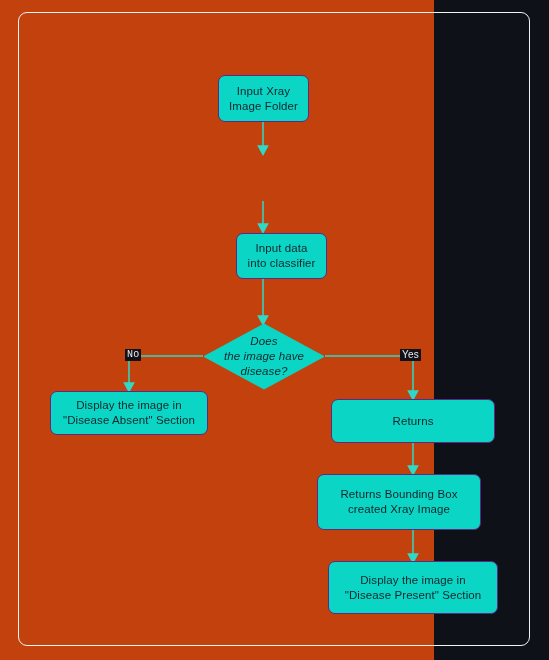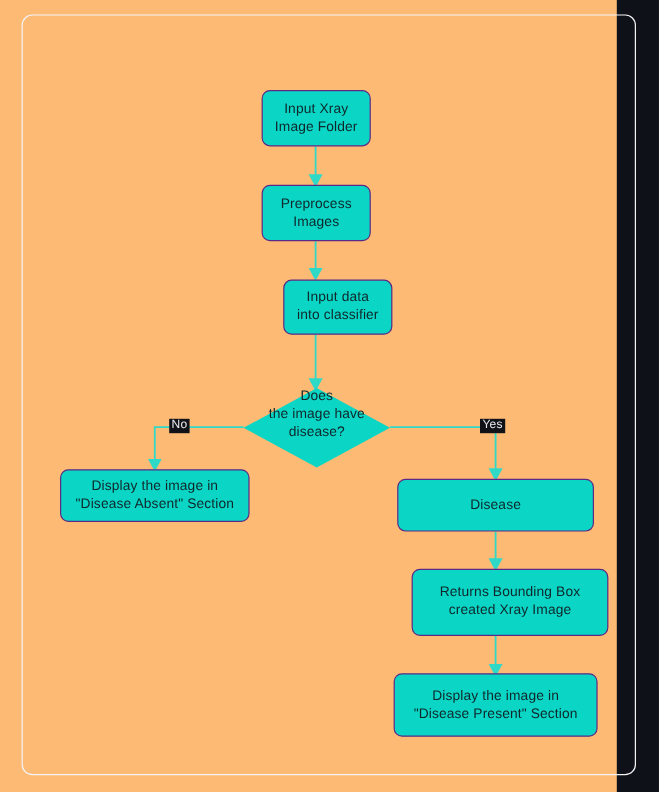--- a/index.html
+++ b/index.html
@@ -10,23 +10,23 @@
   }
   body {
     width: 549px;
     height: 660px;
     overflow: hidden;
     font-family: "Liberation Sans", sans-serif;
   }
 
   #canvas {
     position: relative;
-    width: 514px;
+    width: 434px;
     height: 660px;
-    background: #fdba74;
+    background: #c2410c;
   }
 
   
   .frame {
     position: absolute;
     left: 18px;
     top: 12px;
     width: 512px;
     height: 634px;
     border: 1px solid #f2f3f5;
@@ -59,21 +59,23 @@
     align-items: center;
     justify-content: center;
     white-space: pre-line;
     letter-spacing: 0.1px;
   }
 
   
   .diamond-wrap {
     position: absolute;
     display: flex;
+    align-items: center;
     justify-content: center;
+    font-style: italic;
   }
   .diamond-shape {
     position: absolute;
     left: 0;
     top: 0;
     width: 100%;
     height: 100%;
   }
   .diamond-label {
     position: relative;
@@ -122,43 +124,41 @@
     <path d="M325,356 L413,356 L413,395" stroke="#2fd9c8" stroke-width="1.5" fill="none" marker-end="url(#ah)"></path>
 
     <path d="M413,443 L413,470" stroke="#2fd9c8" stroke-width="1.5" fill="none" marker-end="url(#ah)"></path>
 
     <path d="M413,530 L413,558" stroke="#2fd9c8" stroke-width="1.5" fill="none" marker-end="url(#ah)"></path>
   </svg>
 
   <div class="node" style="left:218px; top:75px; width:91px; height:47px;">Input Xray
 Image Folder</div>
 
-  <div class="node" style="left:218px; top:154px; width:91px; height:47px;">Preprocess
-Images</div>
 
   <div class="node" style="left:236px; top:233px; width:91px; height:46px;">Input data
 into classifier</div>
 
   <div class="diamond-wrap" style="left:203px; top:323px; width:122px; height:67px;">
     <svg class="diamond-shape" viewBox="0 0 122 67" preserveAspectRatio="none" xmlns="http://www.w3.org/2000/svg">
       <polygon points="61,1 121,33.5 61,66 1,33.5" fill="#0bd6c5" stroke="#0bd6c5" stroke-width="1"></polygon>
     </svg>
     <span class="diamond-label">Does
 the image have
 disease?</span>
   </div>
 
   <div class="node" style="left:50px; top:391px; width:158px; height:44px;">Display the image in
 "Disease Absent" Section</div>
 
-  <div class="node" style="left:331px; top:399px; width:164px; height:44px;">Disease</div>
+  <div class="node" style="left:331px; top:399px; width:164px; height:44px;">Returns</div>
 
-  <div class="node" style="left:343px; top:474px; width:164px; height:56px;">Returns Bounding Box
+  <div class="node" style="left:317px; top:474px; width:164px; height:56px;">Returns Bounding Box
 created Xray Image</div>
 
   <div class="node" style="left:328px; top:561px; width:170px; height:53px;">Display the image in
 "Disease Present" Section</div>
 
-  <span class="edge-label" style="left:141px; top:349px;">No</span>
+  <span class="edge-label" style="left:125px; top:349px;font-family:Liberation Mono, monospace;">No</span>
 
   <span class="edge-label" style="left:400px; top:349px;">Yes</span>
 
 </div>
 
 </body></html>

